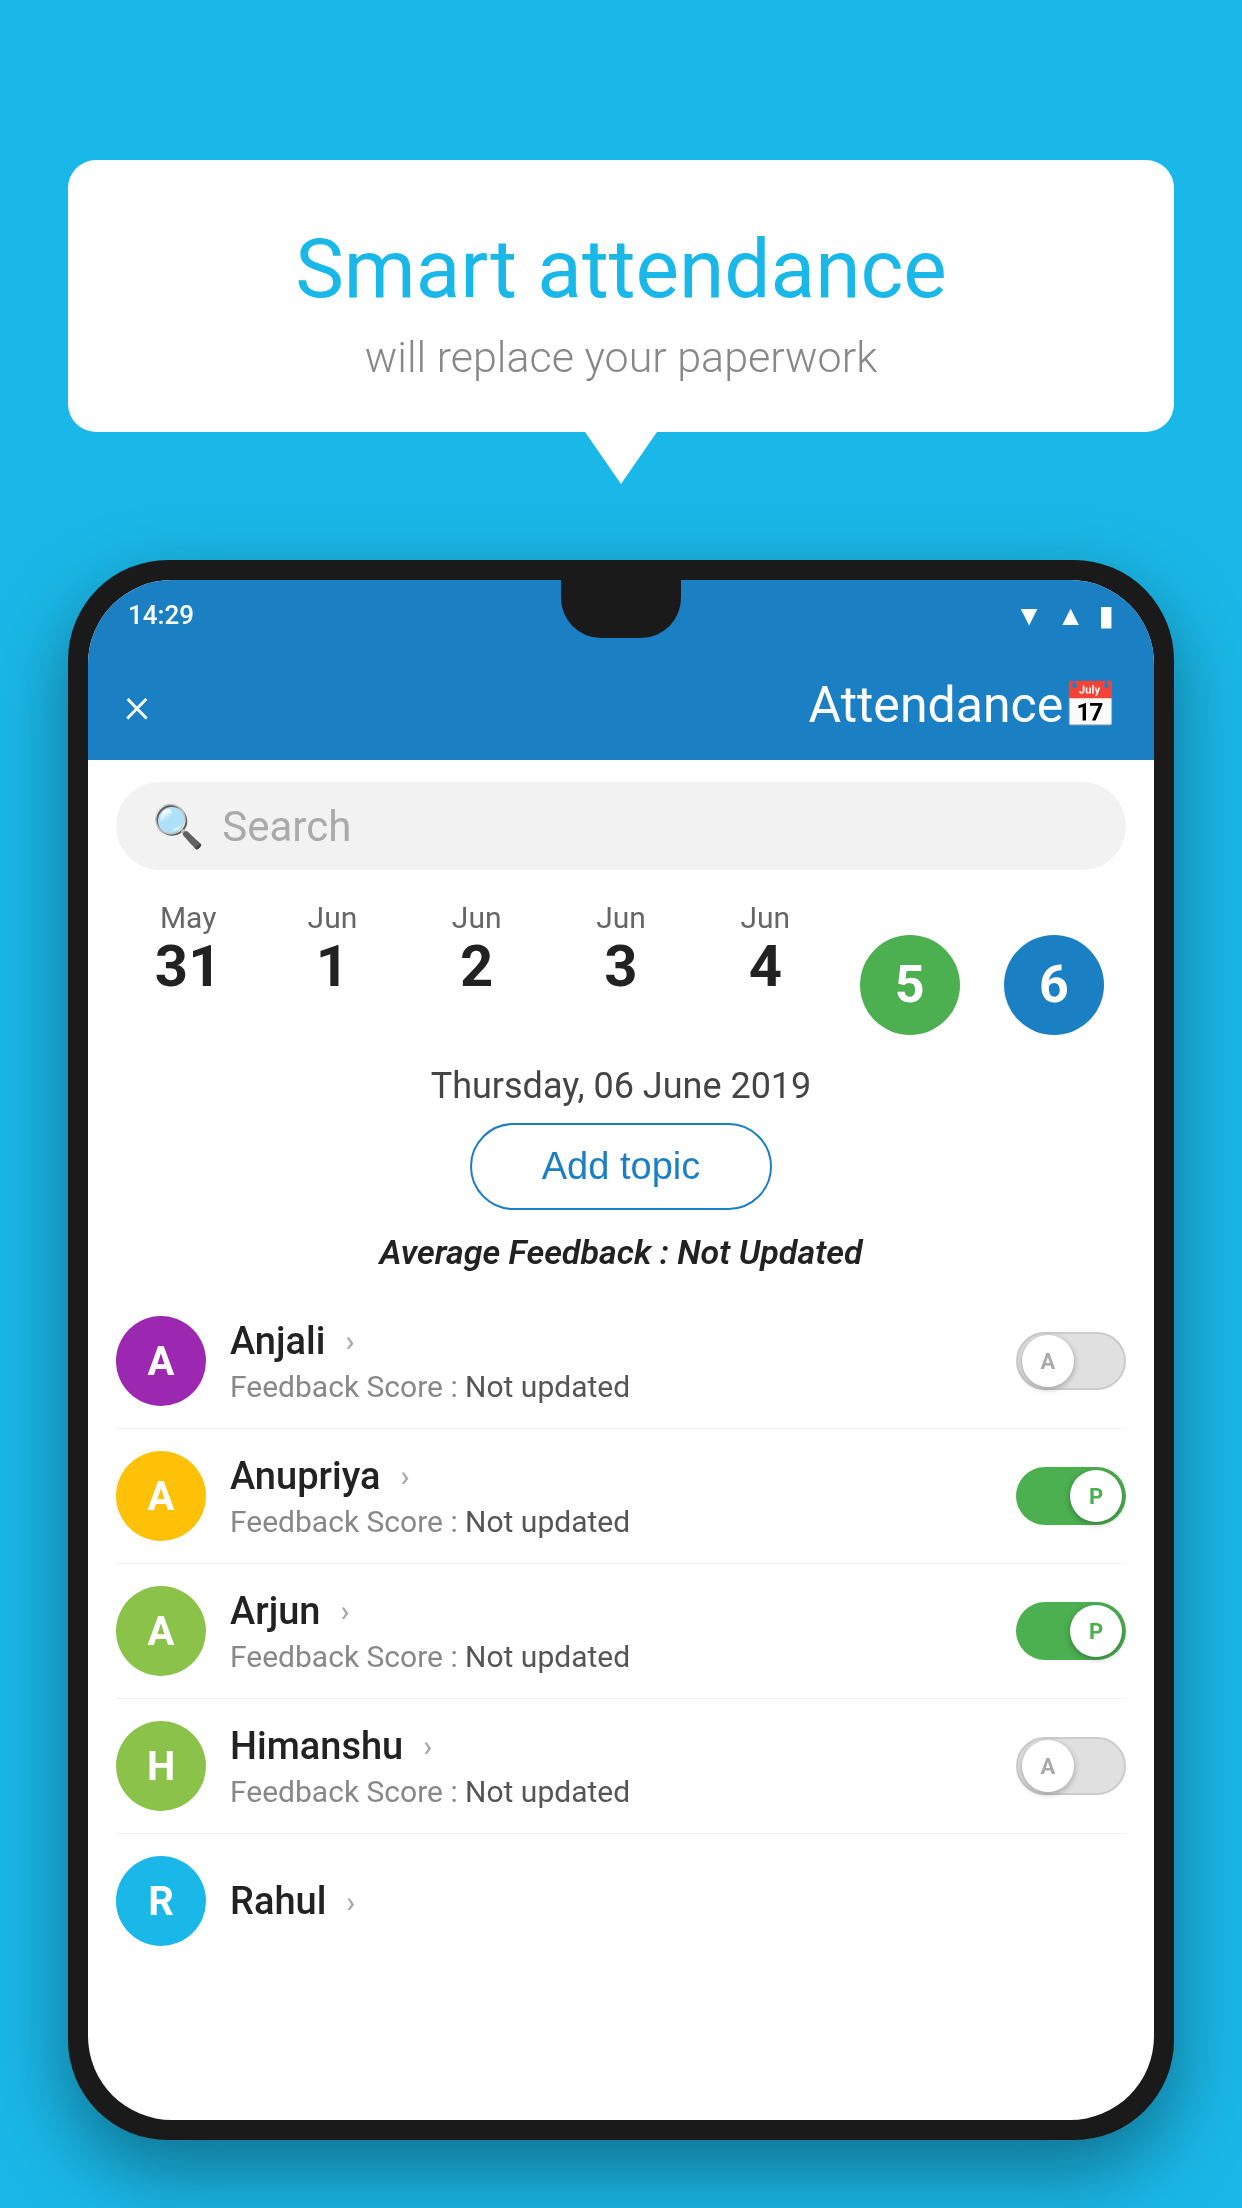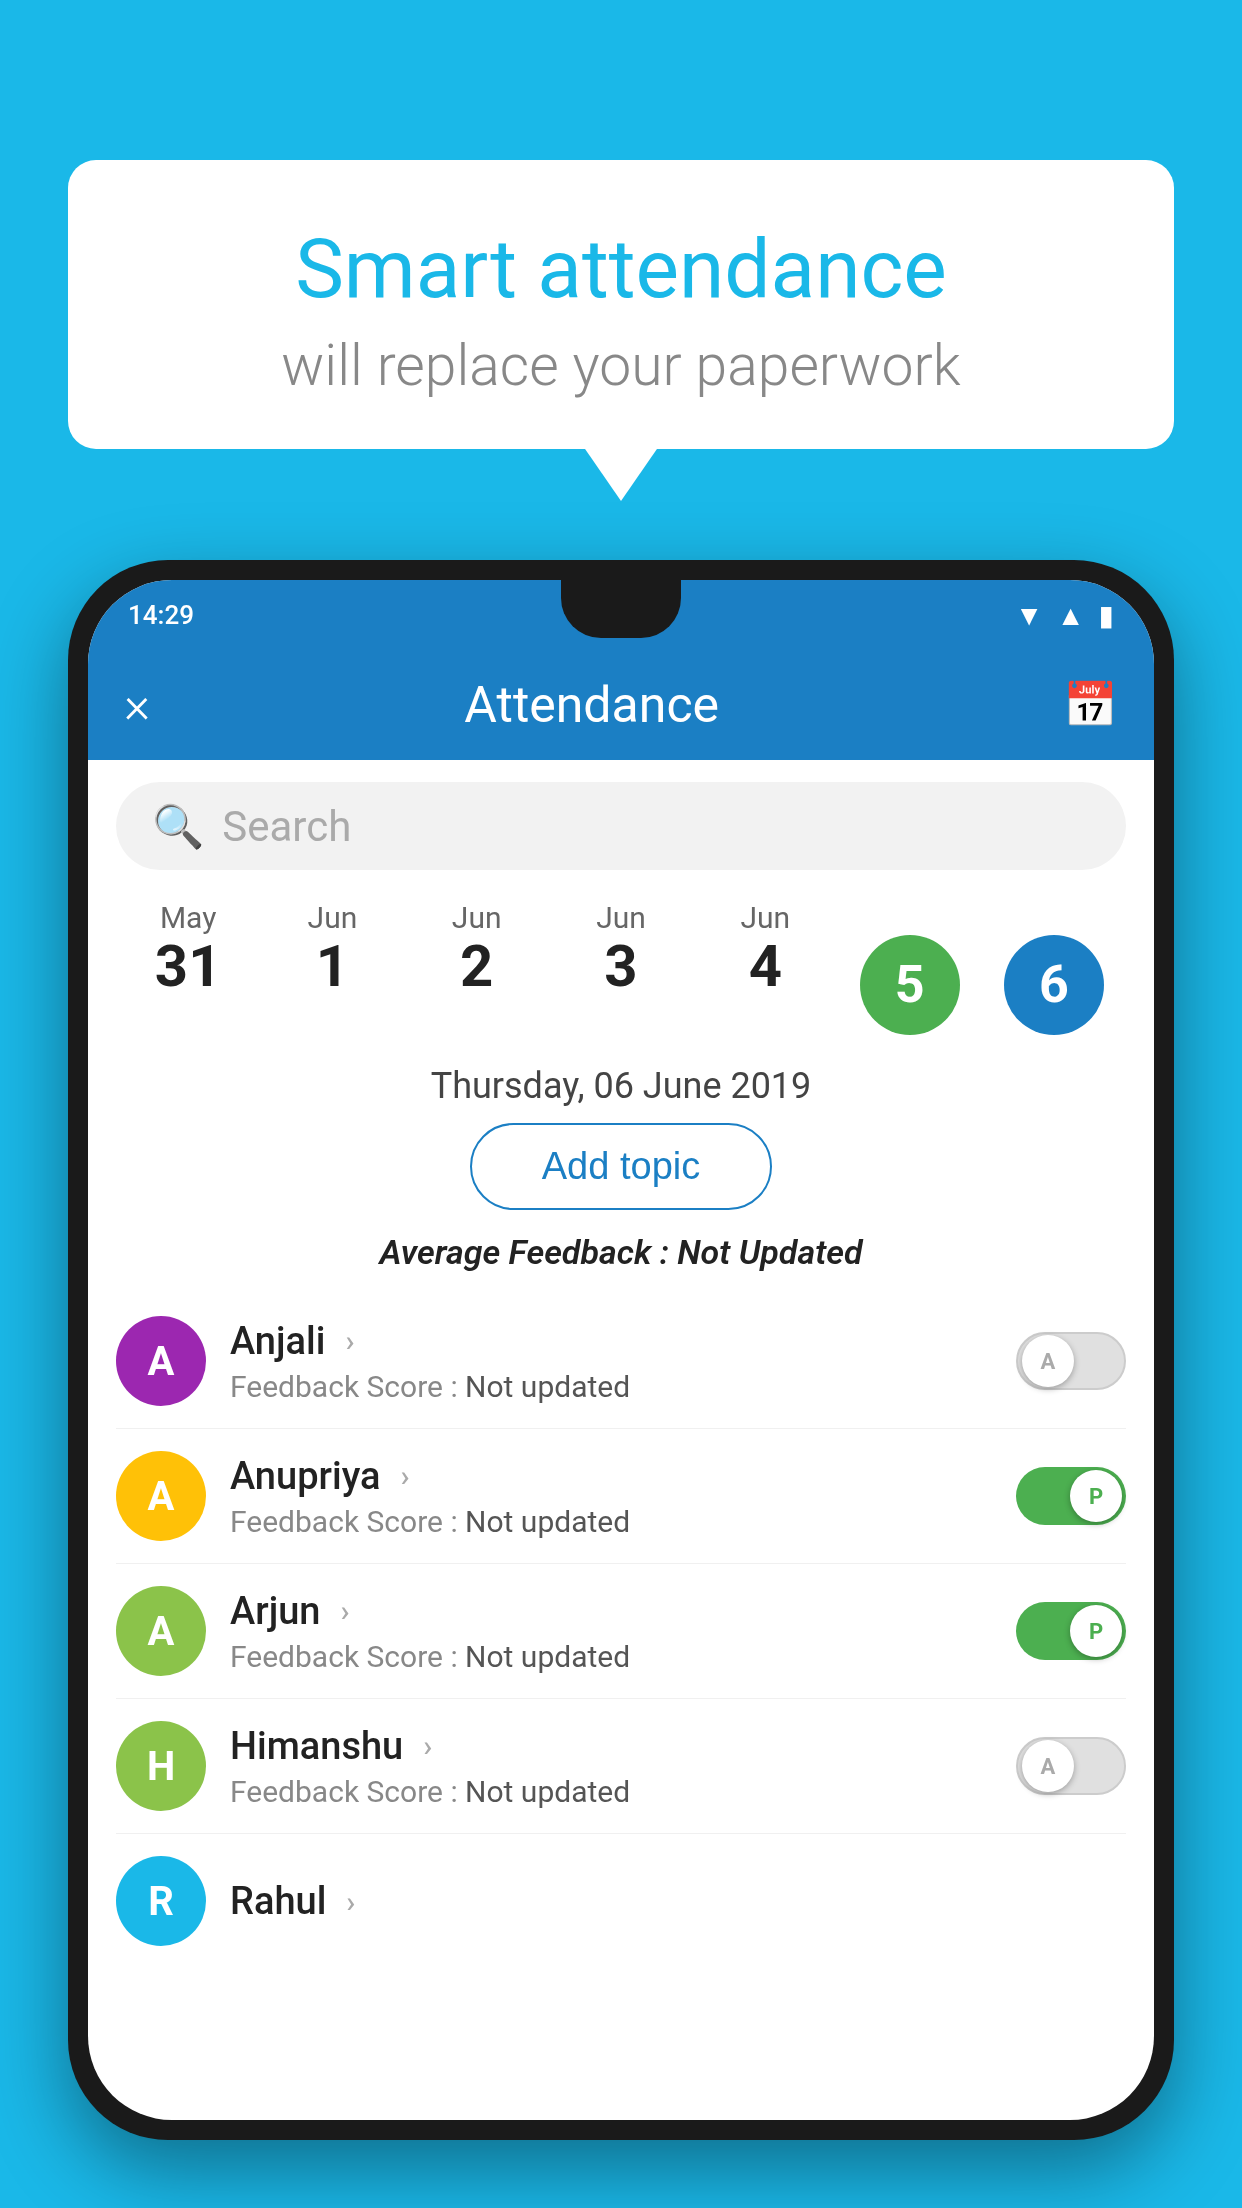--- a/index.html
+++ b/index.html
@@ -39,21 +39,21 @@
     }
 
     .bubble-title {
       font-size: 82px;
       color: #1ab8e8;
       font-weight: 400;
       line-height: 1.1;
     }
 
     .bubble-subtitle {
-      font-size: 57px;
+      font-size: 43px;
       color: #888;
       margin-top: 18px;
       font-weight: 300;
     }
 
     
     .phone-frame {
       position: absolute;
       top: 560px;
       left: 68px;
@@ -129,21 +129,21 @@
       cursor: pointer;
       font-weight: 300;
       line-height: 1;
     }
 
     .app-bar-title {
       color: white;
       font-size: 50px;
       font-weight: 400;
       flex: 1;
-      text-align: center;
+      text-align: right;
       margin-left: -30px;
     }
 
     .app-bar-calendar {
       color: white;
       font-size: 44px;
     }
 
     
     .search-bar {

